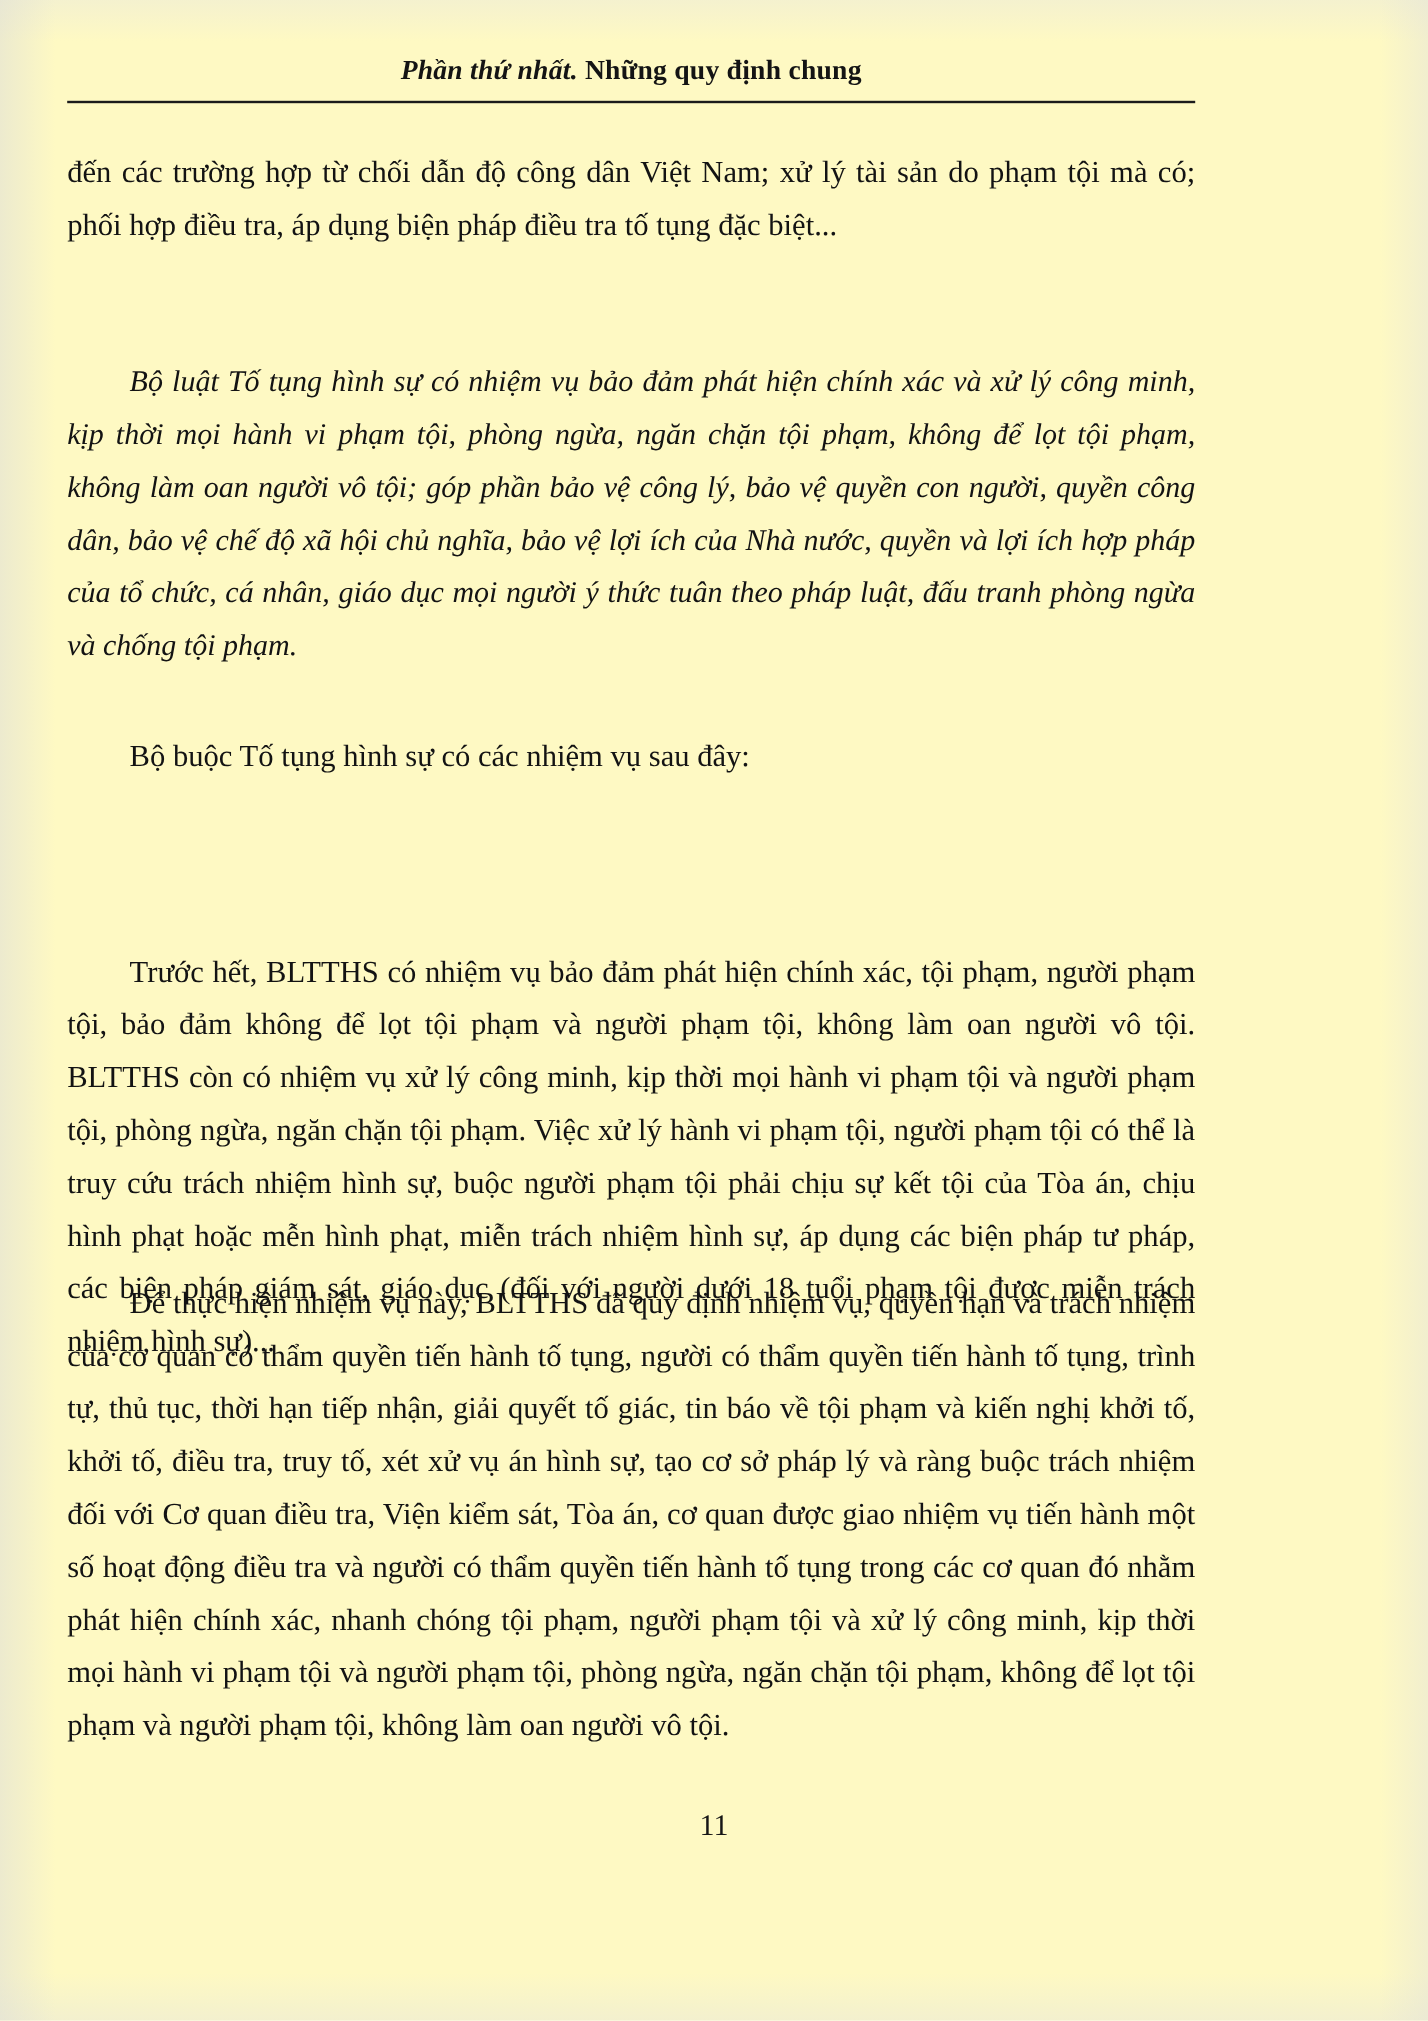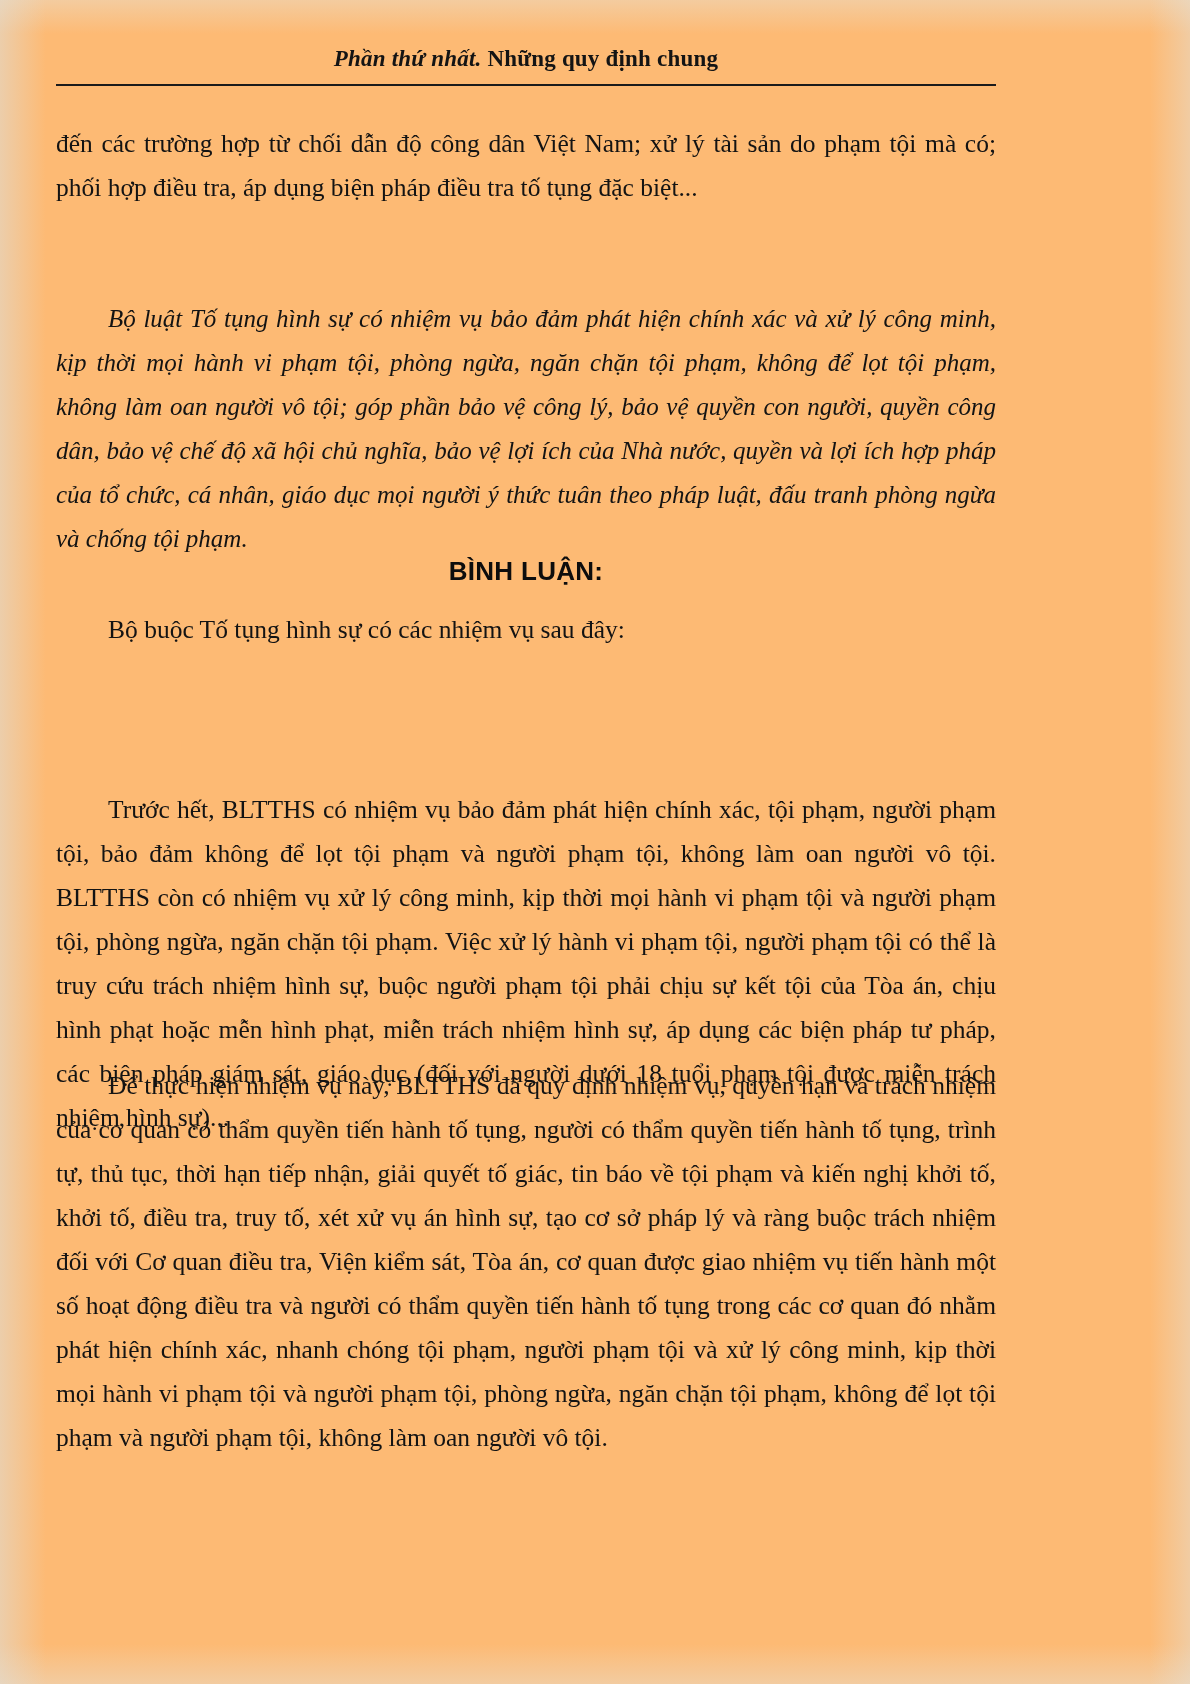--- a/index.html
+++ b/index.html
@@ -4,21 +4,21 @@
 <style>
   html, body {
     margin: 0;
     padding: 0;
     background: #ffffff;
   }
   .page {
     position: relative;
     width: 1190px;
     height: 1684px;
-    background: #fdba74;
+    background: #fef9c3;
     box-sizing: border-box;
     overflow: hidden;
     font-family: "Liberation Serif", "DejaVu Serif", serif;
     color: #121212;
   }
   
   .scan-tint {
     position: absolute;
     inset: 0;
     background:
@@ -142,31 +142,29 @@
 
   <div class="blk-top-para">
     <p class="para last-line-left">đến các trường hợp từ chối dẫn độ công dân Việt Nam; xử lý tài sản do phạm tội mà có; phối hợp điều tra, áp dụng biện pháp điều tra tố tụng đặc biệt...</p>
   </div>
 
 
   <div class="blk-quote">
     <p class="para italic indent last-line-left">Bộ luật Tố tụng hình sự có nhiệm vụ bảo đảm phát hiện chính xác và xử lý công minh, kịp thời mọi hành vi phạm tội, phòng ngừa, ngăn chặn tội phạm, không để lọt tội phạm, không làm oan người vô tội; góp phần bảo vệ công lý, bảo vệ quyền con người, quyền công dân, bảo vệ chế độ xã hội chủ nghĩa, bảo vệ lợi ích của Nhà nước, quyền và lợi ích hợp pháp của tổ chức, cá nhân, giáo dục mọi người ý thức tuân theo pháp luật, đấu tranh phòng ngừa và chống tội phạm.</p>
   </div>
 
-  <div class="blk-comment">
-    <p class="section-heading">BÌNH LUẬN:</p>
-  </div>
 
   <div class="blk-lead">
     <p class="para indent last-line-left">Bộ buộc Tố tụng hình sự có các nhiệm vụ sau đây:</p>
   </div>
 
 
   <div class="blk-body1">
     <p class="para indent last-line-left">Trước hết, BLTTHS có nhiệm vụ bảo đảm phát hiện chính xác, tội phạm, người phạm tội, bảo đảm không để lọt tội phạm và người phạm tội, không làm oan người vô tội. BLTTHS còn có nhiệm vụ xử lý công minh, kịp thời mọi hành vi phạm tội và người phạm tội, phòng ngừa, ngăn chặn tội phạm. Việc xử lý hành vi phạm tội, người phạm tội có thể là truy cứu trách nhiệm hình sự, buộc người phạm tội phải chịu sự kết tội của Tòa án, chịu hình phạt hoặc mễn hình phạt, miễn trách nhiệm hình sự, áp dụng các biện pháp tư pháp, các biện pháp giám sát, giáo dục (đối với người dưới 18 tuổi phạm tội được miễn trách nhiệm hình sự)...</p>
   </div>
 
   <div class="blk-body2">
     <p class="para indent last-line-left">Để thực hiện nhiệm vụ này, BLTTHS đã quy định nhiệm vụ, quyền hạn và trách nhiệm của cơ quan có thẩm quyền tiến hành tố tụng, người có thẩm quyền tiến hành tố tụng, trình tự, thủ tục, thời hạn tiếp nhận, giải quyết tố giác, tin báo về tội phạm và kiến nghị khởi tố, khởi tố, điều tra, truy tố, xét xử vụ án hình sự, tạo cơ sở pháp lý và ràng buộc trách nhiệm đối với Cơ quan điều tra, Viện kiểm sát, Tòa án, cơ quan được giao nhiệm vụ tiến hành một số hoạt động điều tra và người có thẩm quyền tiến hành tố tụng trong các cơ quan đó nhằm phát hiện chính xác, nhanh chóng tội phạm, người phạm tội và xử lý công minh, kịp thời mọi hành vi phạm tội và người phạm tội, phòng ngừa, ngăn chặn tội phạm, không để lọt tội phạm và người phạm tội, không làm oan người vô tội.</p>
   </div>
 
+  <div class="page-number">11</div>
 
 </div>
 
 </body></html>

